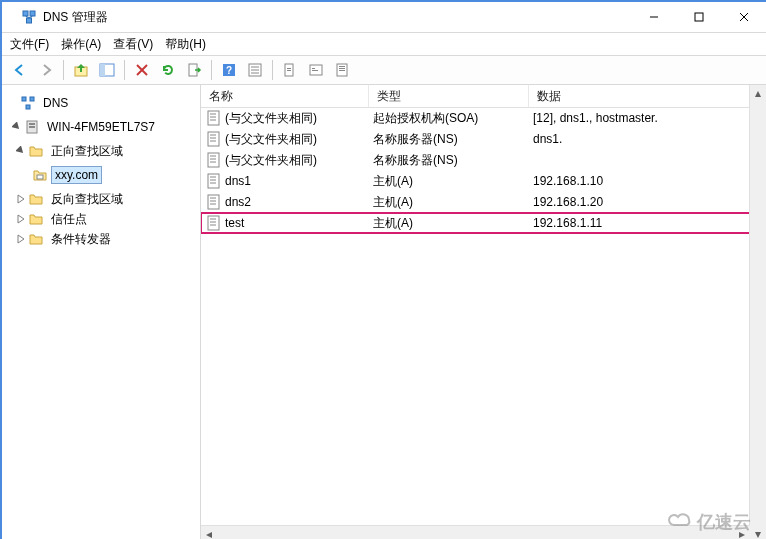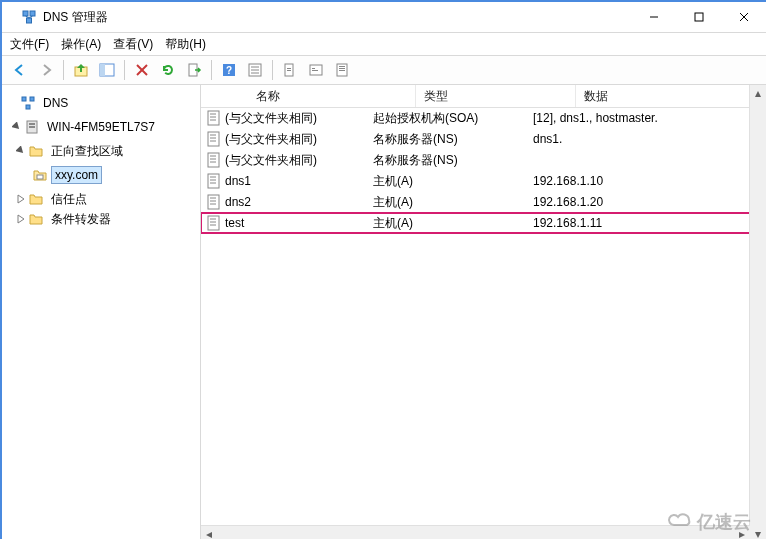--- a/index.html
+++ b/index.html
@@ -93,21 +93,21 @@
     font-size: 12px;
   }
   .listheader .col {
     padding-left: 8px;
     display: flex;
     align-items: center;
     border-right: 1px solid #e9e9e9;
     box-sizing: border-box;
     color:#202020;
   }
-  .col-name { width: 168px; margin-left: 47px; }
+  .col-name { width: 168px; }
   .col-type { width: 160px; }
   .col-data { flex: 1; }
   .listrows {
     flex:1;
     overflow:auto;
   }
   .row {
     height: 20px;
     display: flex;
     align-items: center;
@@ -366,20 +366,35 @@
                   <span class="expander">
                     <svg width="10" height="10">
                         <path d="M2 1 L8 5 L2 9 Z" fill="none" stroke="#808080"></path>
                       </svg>
                   </span>
                   <span class="ticon">
                     <svg width="16" height="16">
                         <path d="M2 4 L6 4 L7 6 L14 6 L14 13 L2 13 Z" fill="#ffe08a" stroke="#caa63e"></path>
                       </svg>
                   </span>
+                  <span class="lbl">反向查找区域</span>
+                </div>
+              </li>
+              <li>
+                <div class="node indent2">
+                  <span class="expander">
+                    <svg width="10" height="10">
+                        <path d="M2 1 L8 5 L2 9 Z" fill="none" stroke="#808080"></path>
+                      </svg>
+                  </span>
+                  <span class="ticon">
+                    <svg width="16" height="16">
+                        <path d="M2 4 L6 4 L7 6 L14 6 L14 13 L2 13 Z" fill="#ffe08a" stroke="#caa63e"></path>
+                      </svg>
+                  </span>
                   <span class="lbl">信任点</span>
                 </div>
               </li>
               <li>
                 <div class="node indent2">
                   <span class="expander">
                     <svg width="10" height="10">
                         <path d="M2 1 L8 5 L2 9 Z" fill="none" stroke="#808080"></path>
                       </svg>
                   </span>

